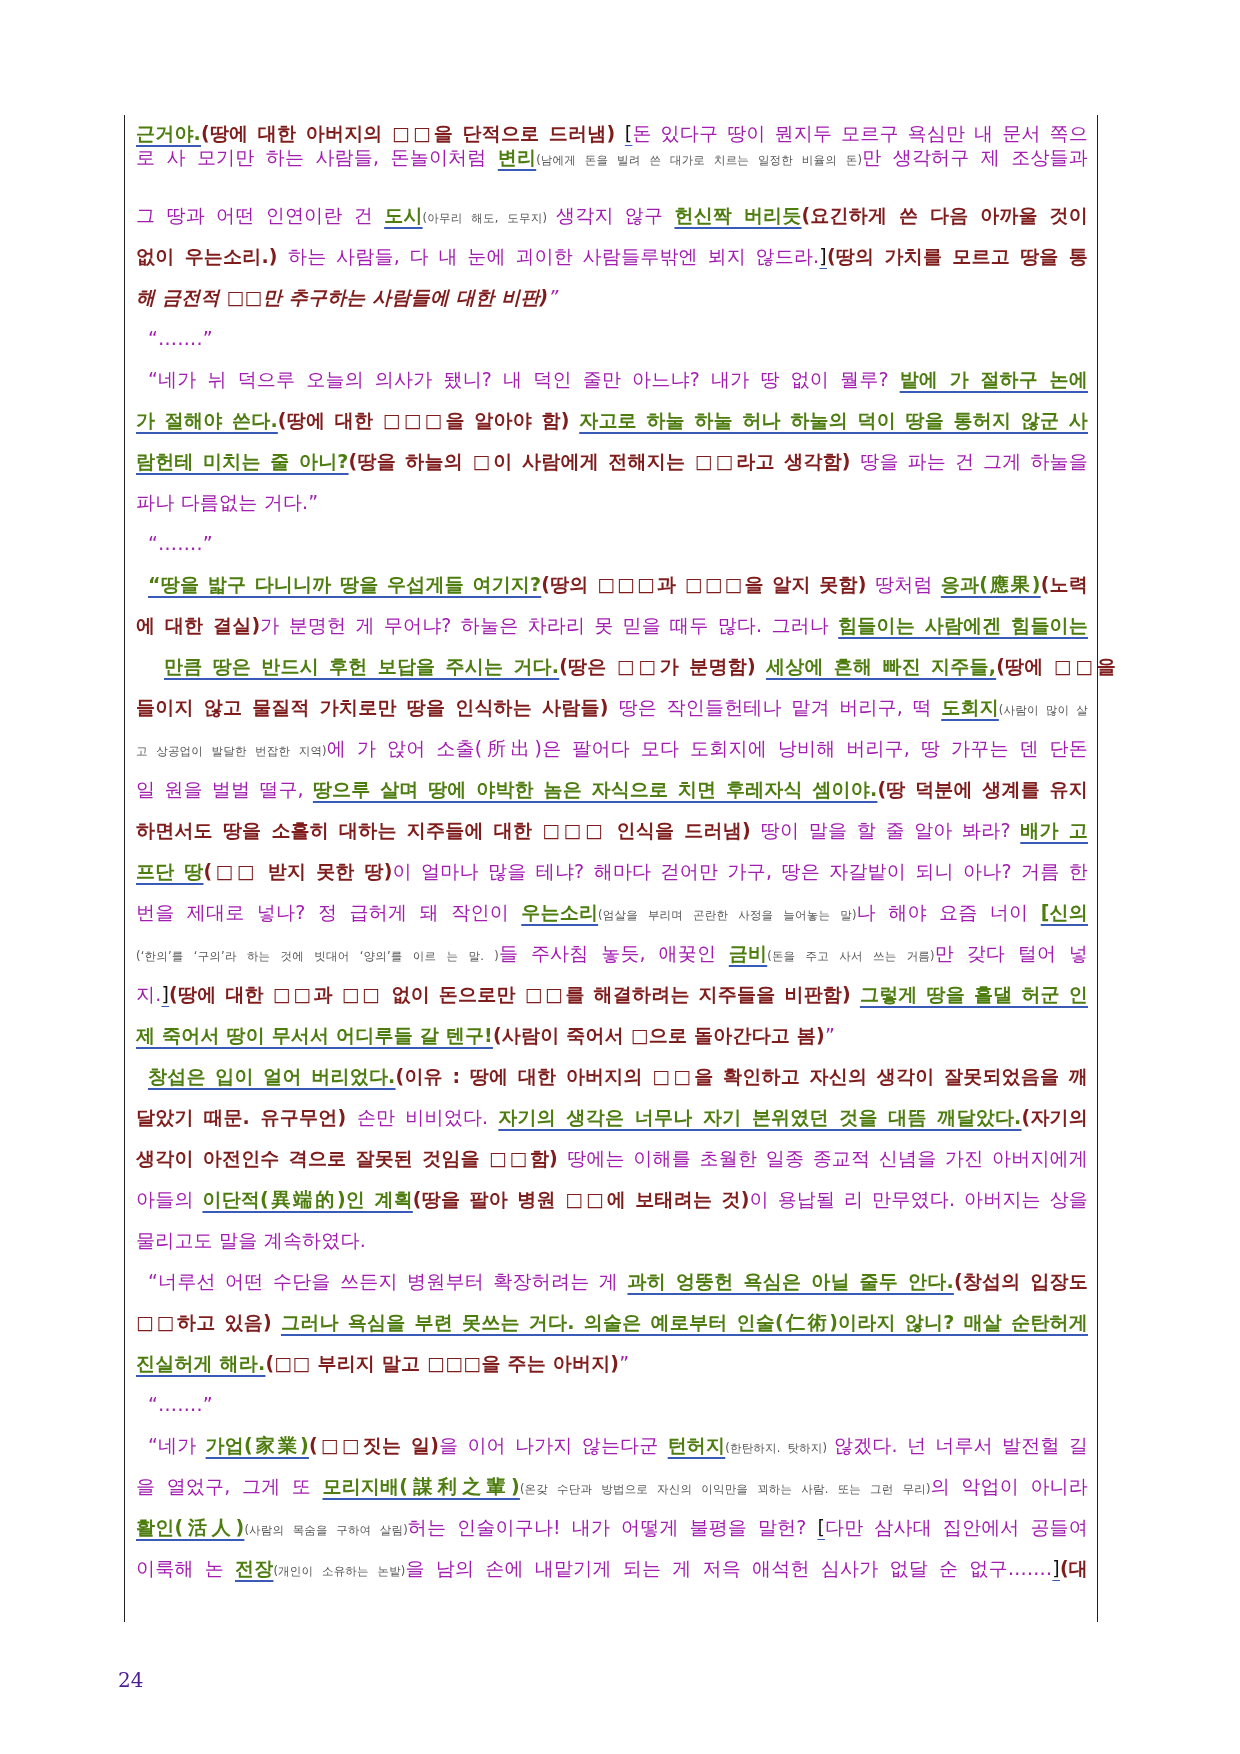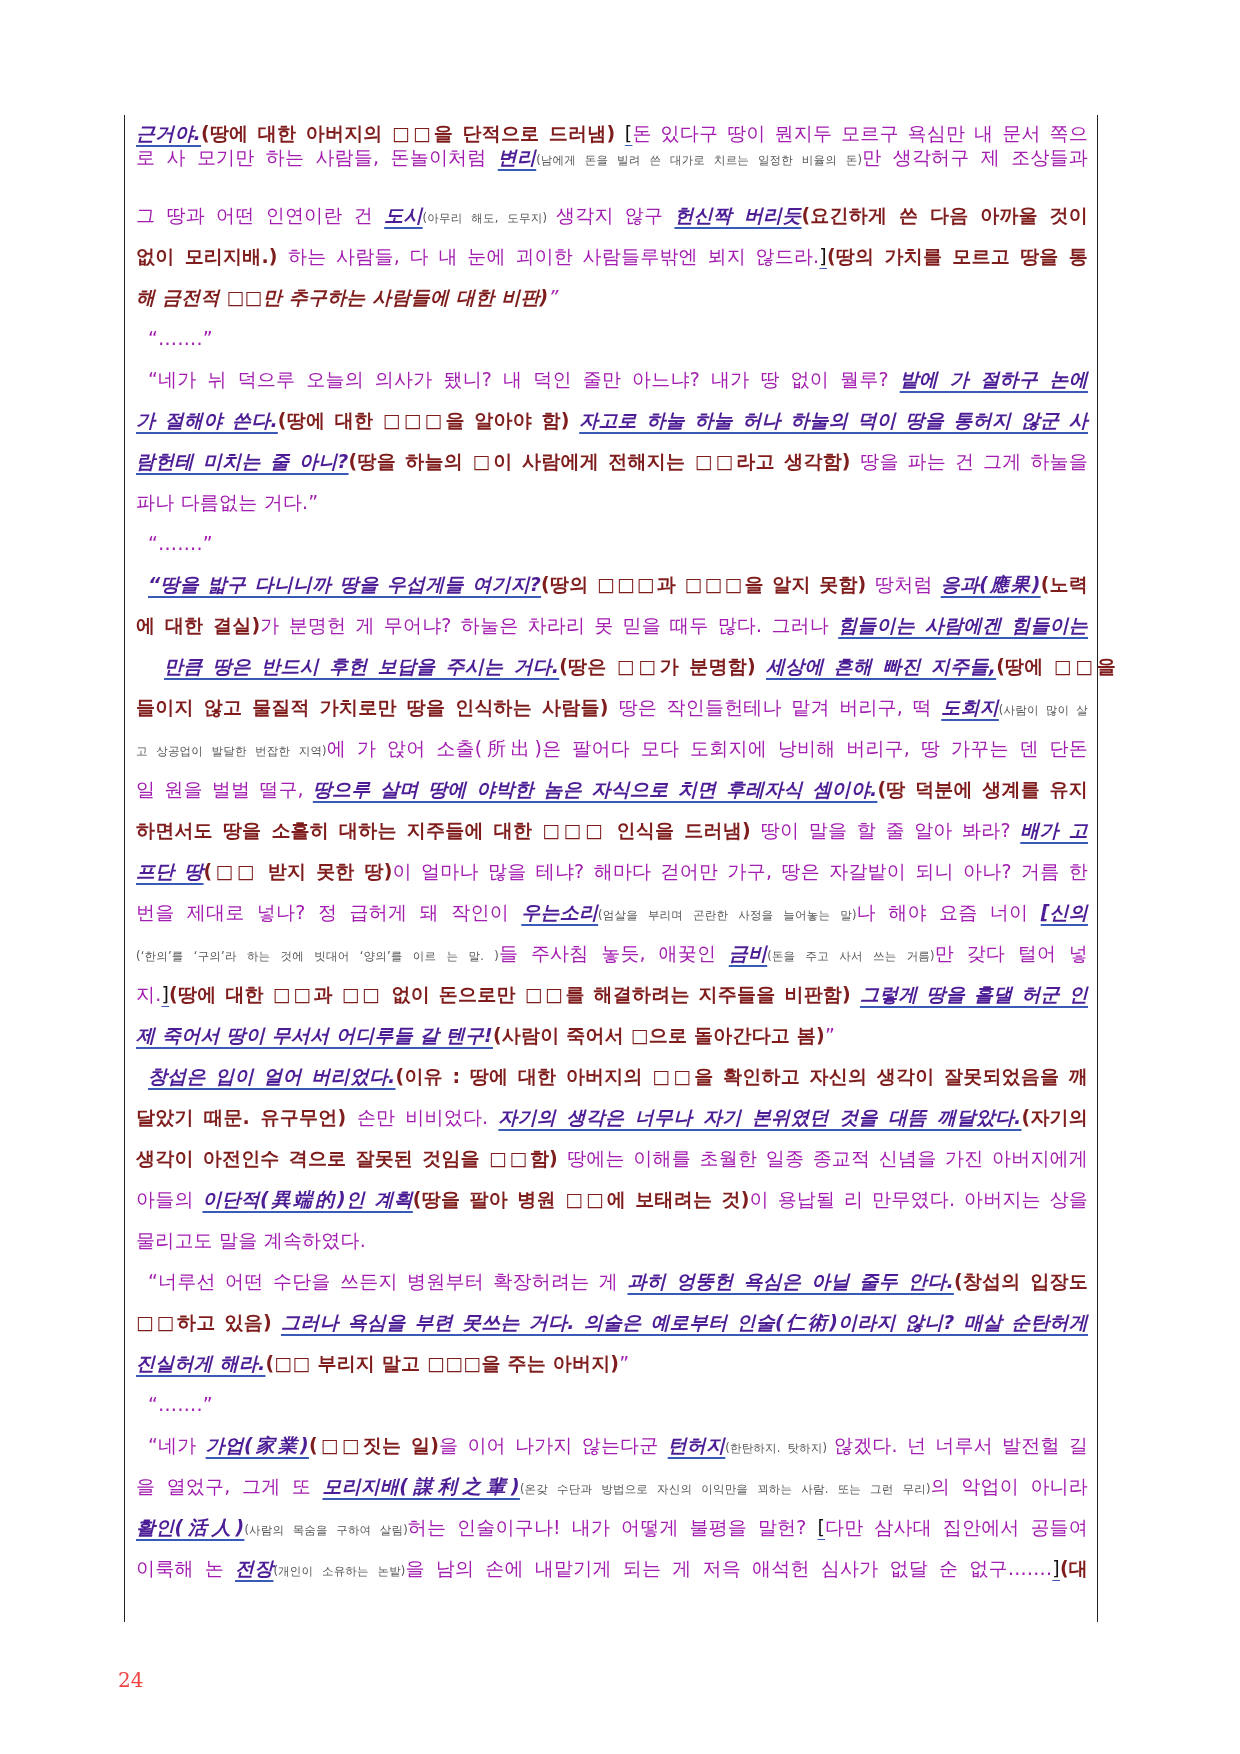--- a/index.html
+++ b/index.html
@@ -7,39 +7,39 @@
          font-family:"DejaVu Sans","Liberation Sans",sans-serif; color:#111; }
   .page { position:absolute; left:0; top:0; width:1240px; height:1754px; }
   .rule-left { position:absolute; left:124px; top:115px; width:1px; height:1507px; background:#222; }
   .rule-right { position:absolute; left:1097px; top:115px; width:1px; height:1507px; background:#222; }
   .body { position:absolute; left:136px; top:112px; width:952px; }
   .line { position:absolute; left:0; width:952px; height:42px; line-height:42px;
           white-space:nowrap; font-size:19px; letter-spacing:0.2px; text-align:justify; text-align-last:justify; }
   .line.last { text-align-last:left; }
   .line.indent { padding-left:12px; width:940px; }
   .seg-plain { color:#a21caf; }
-  .seg-key { color:#4c1d95; font-weight:bold; text-decoration:underline; text-decoration-color:#3a5ab8;
-             text-underline-offset:5px; text-decoration-thickness:1.5px;font-style:italic; }
+  .seg-key { color:#4d7c0f; font-weight:bold; text-decoration:underline; text-decoration-color:#3a5ab8;
+             text-underline-offset:5px; text-decoration-thickness:1.5px; }
   .seg-note { color:#7f1d1d; font-weight:bold; }
   .seg-gloss { color:#555; font-size:11.5px; }
   .seg-bracket { color:#111; text-decoration:underline; text-decoration-color:#3a5ab8; text-underline-offset:5px; }
   .page-number { position:absolute; left:118px; top:1668px; font-family:"DejaVu Serif","Liberation Serif",serif;
-                 font-size:20px; color:#ef4444; }
+                 font-size:20px; color:#4c1d95; }
 </style>
 </head>
 <body>
 
 <div class="page">
   <div class="rule-left"></div>
   <div class="rule-right"></div>
   <div class="body" id="text-body">
       <div class="line" style="top: 0px;"><span class="seg-key">근거야.</span><span class="seg-note">(땅에 대한 아버지의 □□을 단적으로 드러냄) </span><span class="seg-bracket">[</span><span class="seg-plain">돈 있다구 땅이 뭔지두 모르구 욕심만 내 문서 쪽으</span></div>
       <div class="line" style="top: 24px;"><span class="seg-plain">로 사 모기만 하는 사람들, 돈놀이처럼 </span><span class="seg-key">변리</span><span class="seg-gloss">(남에게 돈을 빌려 쓴 대가로 치르는 일정한 비율의 돈)</span><span class="seg-plain">만 생각허구 제 조상들과</span></div>
       <div class="line" style="top: 82px;"><span class="seg-plain">그 땅과 어떤 인연이란 건 </span><span class="seg-key">도시</span><span class="seg-gloss">(아무리 해도, 도무지) </span><span class="seg-plain">생각지 않구 </span><span class="seg-key">헌신짝 버리듯</span><span class="seg-note">(요긴하게 쓴 다음 아까울 것이</span></div>
-      <div class="line" style="top: 123px;"><span class="seg-note">없이 모리지배.) </span><span class="seg-plain">하는 사람들, 다 내 눈에 괴이한 사람들루밖엔 뵈지 않드라.</span><span class="seg-bracket">]</span><span class="seg-note">(땅의 가치를 모르고 땅을 통</span></div>
+      <div class="line" style="top: 123px;"><span class="seg-note">없이 우는소리.) </span><span class="seg-plain">하는 사람들, 다 내 눈에 괴이한 사람들루밖엔 뵈지 않드라.</span><span class="seg-bracket">]</span><span class="seg-note">(땅의 가치를 모르고 땅을 통</span></div>
       <div class="line last" style="top: 164px; font-style: italic;"><span class="seg-note">해 금전적 □□만 추구하는 사람들에 대한 비판)</span><span class="seg-plain">”</span></div>
       <div class="line last indent" style="top: 205px;"><span class="seg-plain">“…….”</span></div>
       <div class="line indent" style="top: 246px;"><span class="seg-plain">“네가 뉘 덕으루 오늘의 의사가 됐니? 내 덕인 줄만 아느냐? 내가 땅 없이 뭘루? </span><span class="seg-key">밭에 가 절하구 논에</span></div>
       <div class="line" style="top: 287px;"><span class="seg-key">가 절해야 쓴다.</span><span class="seg-note">(땅에 대한 □□□을 알아야 함) </span><span class="seg-key">자고로 하눌 하눌 허나 하눌의 덕이 땅을 통허지 않군 사</span></div>
       <div class="line" style="top: 328px;"><span class="seg-key">람헌테 미치는 줄 아니?</span><span class="seg-note">(땅을 하늘의 □이 사람에게 전해지는 □□라고 생각함) </span><span class="seg-plain">땅을 파는 건 그게 하눌을</span></div>
       <div class="line last" style="top: 369px;"><span class="seg-plain">파나 다름없는 거다.”</span></div>
       <div class="line last indent" style="top: 410px;"><span class="seg-plain">“…….”</span></div>
       <div class="line indent" style="top: 451px;"><span class="seg-key">“땅을 밟구 다니니까 땅을 우섭게들 여기지?</span><span class="seg-note">(땅의 □□□과 □□□을 알지 못함) </span><span class="seg-plain">땅처럼 </span><span class="seg-key">응과(應果)</span><span class="seg-note">(노력</span></div>
       <div class="line" style="top: 492px;"><span class="seg-note">에 대한 결실)</span><span class="seg-plain">가 분명헌 게 무어냐? 하눌은 차라리 못 믿을 때두 많다. 그러나 </span><span class="seg-key">힘들이는 사람에겐 힘들이는</span></div>
       <div class="line" style="top: 533px; margin-left: 28px;"><span class="seg-key">만큼 땅은 반드시 후헌 보답을 주시는 거다.</span><span class="seg-note">(땅은 □□가 분명함) </span><span class="seg-key">세상에 흔해 빠진 지주들,</span><span class="seg-note">(땅에 □□을</span></div>

